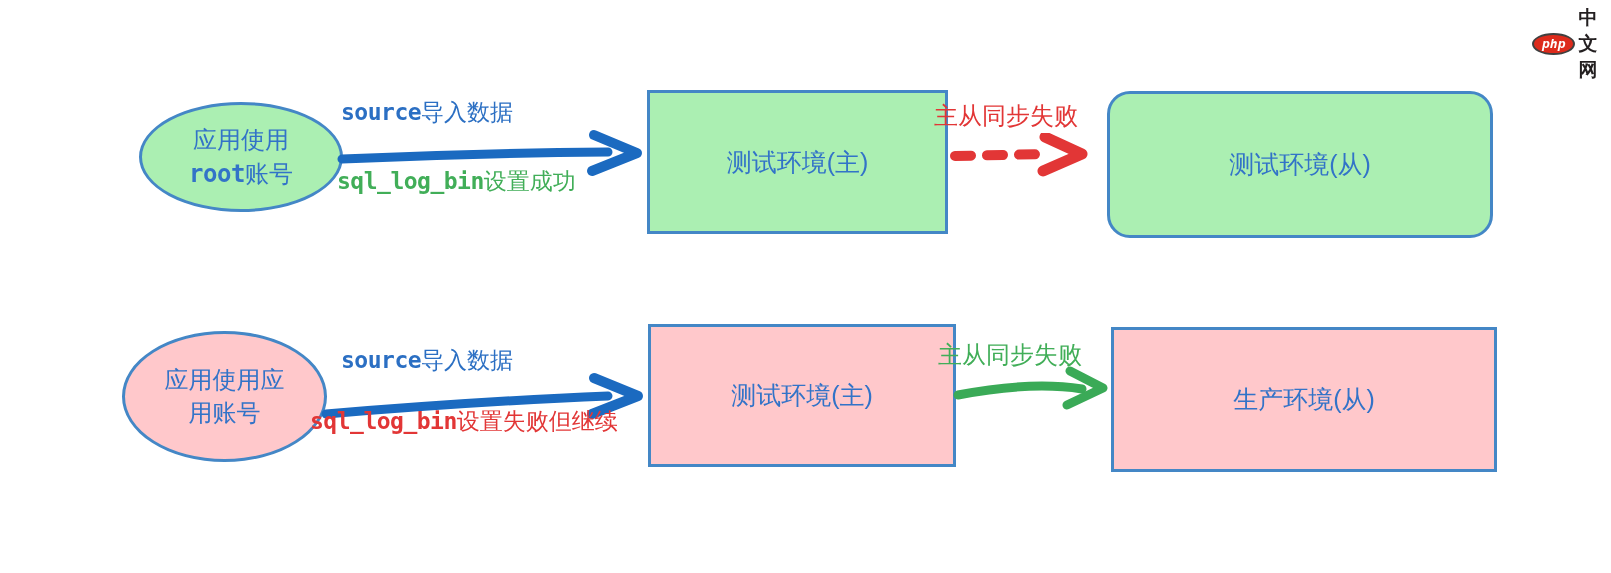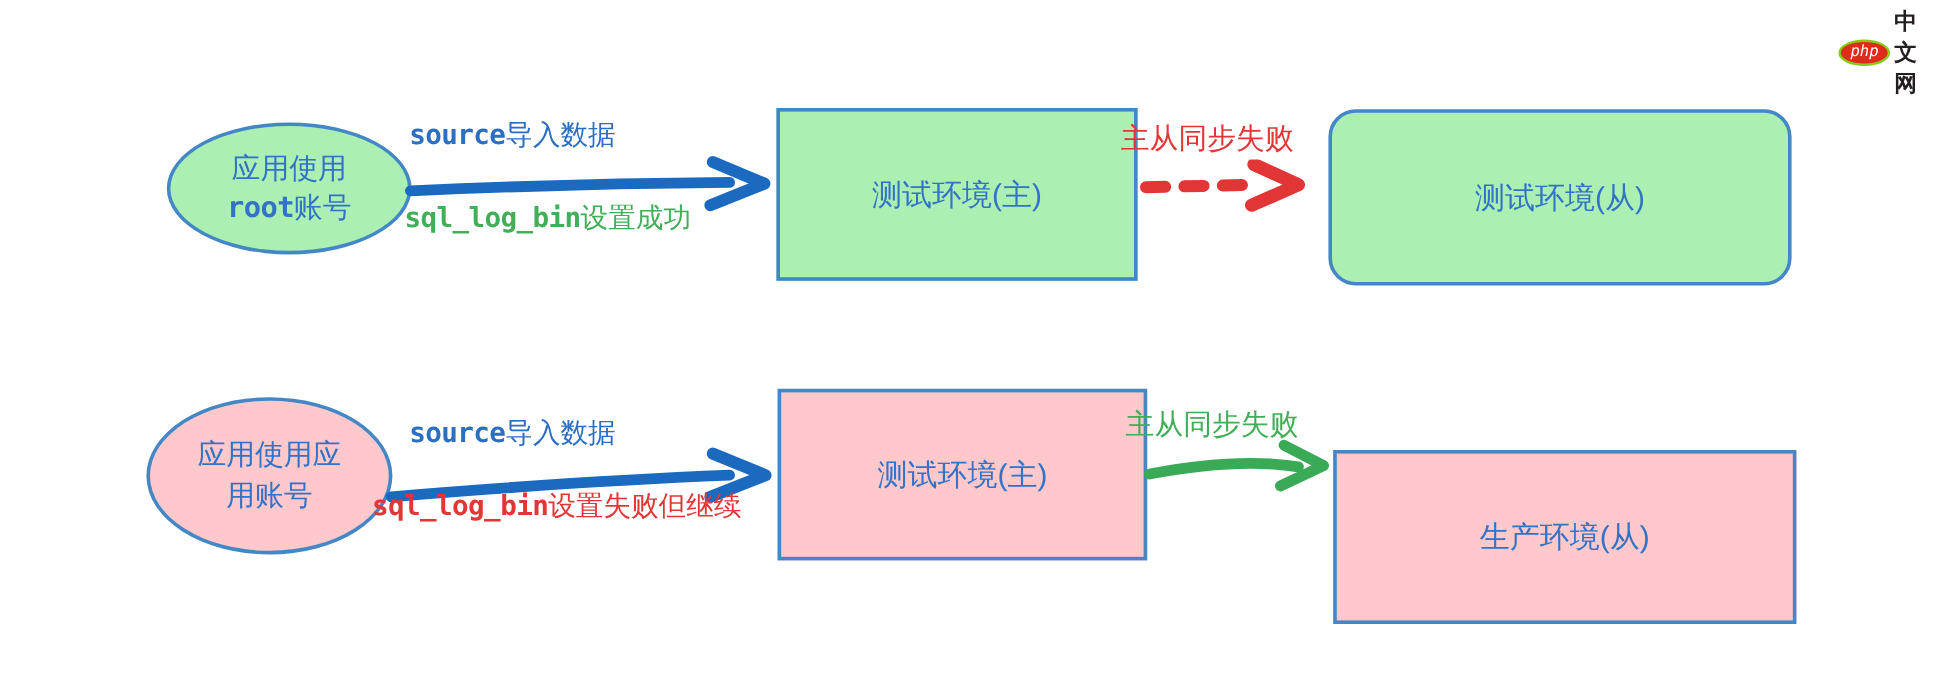--- a/index.html
+++ b/index.html
@@ -25,22 +25,22 @@
   .lbl{position:absolute;font-size:23px;white-space:nowrap;line-height:1.1;}
   .code{font-family:"DejaVu Sans Mono",monospace;font-weight:600;letter-spacing:-0.5px;}
   .t-blue{color:#2b6fc3;}
   .t-green{color:#41ae58;}
   .t-red{color:#e23636;}
   .arrow{position:absolute;}
   
   .logo{position:absolute;left:1532px;top:5px;display:flex;align-items:center;gap:3px;}
   .logo-badge{
     display:inline-block;background:#dd2b1c;color:#ffffff;
-    border:2px solid #84cc16;border-radius:50%;
-    font-family:"DejaVu Sans Mono",monospace;font-style:italic;font-weight:normal;
+    border:2px solid #404040;border-radius:50%;
+    font-family:"DejaVu Sans Mono",monospace;font-style:italic;font-weight:bold;
     font-size:13px;padding:2px 8px 3px 8px;line-height:1;
   }
   .logo-name{
     font-size:19px;font-weight:800;color:#231f20;letter-spacing:0.5px;
     font-family:"Liberation Sans",sans-serif;
   }
 </style>
 </head>
 <body>
 
@@ -110,17 +110,17 @@
 
   <div class="lbl t-green" style="left:938px;top:342px;font-size:24px;">
     <span>主从同步失败</span>
   </div>
 
   <svg class="arrow" style="left:950px;top:365px;" width="160" height="50" viewBox="0 0 160 50">
     <path d="M8 30 C 60 20 100 19 132 24" stroke="#3aaa57" stroke-width="9" fill="none" stroke-linecap="round"></path>
     <path d="M120 6 L153 23 L117 40" stroke="#3aaa57" stroke-width="9" fill="none" stroke-linecap="round" stroke-linejoin="round"></path>
   </svg>
 
-  <div class="node-box fill-pink" style="left:1111px;top:327px;width:386px;height:145px;margin-top:48px;">
+  <div class="node-box fill-pink" style="left:1111px;top:327px;width:386px;height:145px;">
     <span>生产环境(从)</span>
   </div>
 
 </div>
 
 </body></html>

